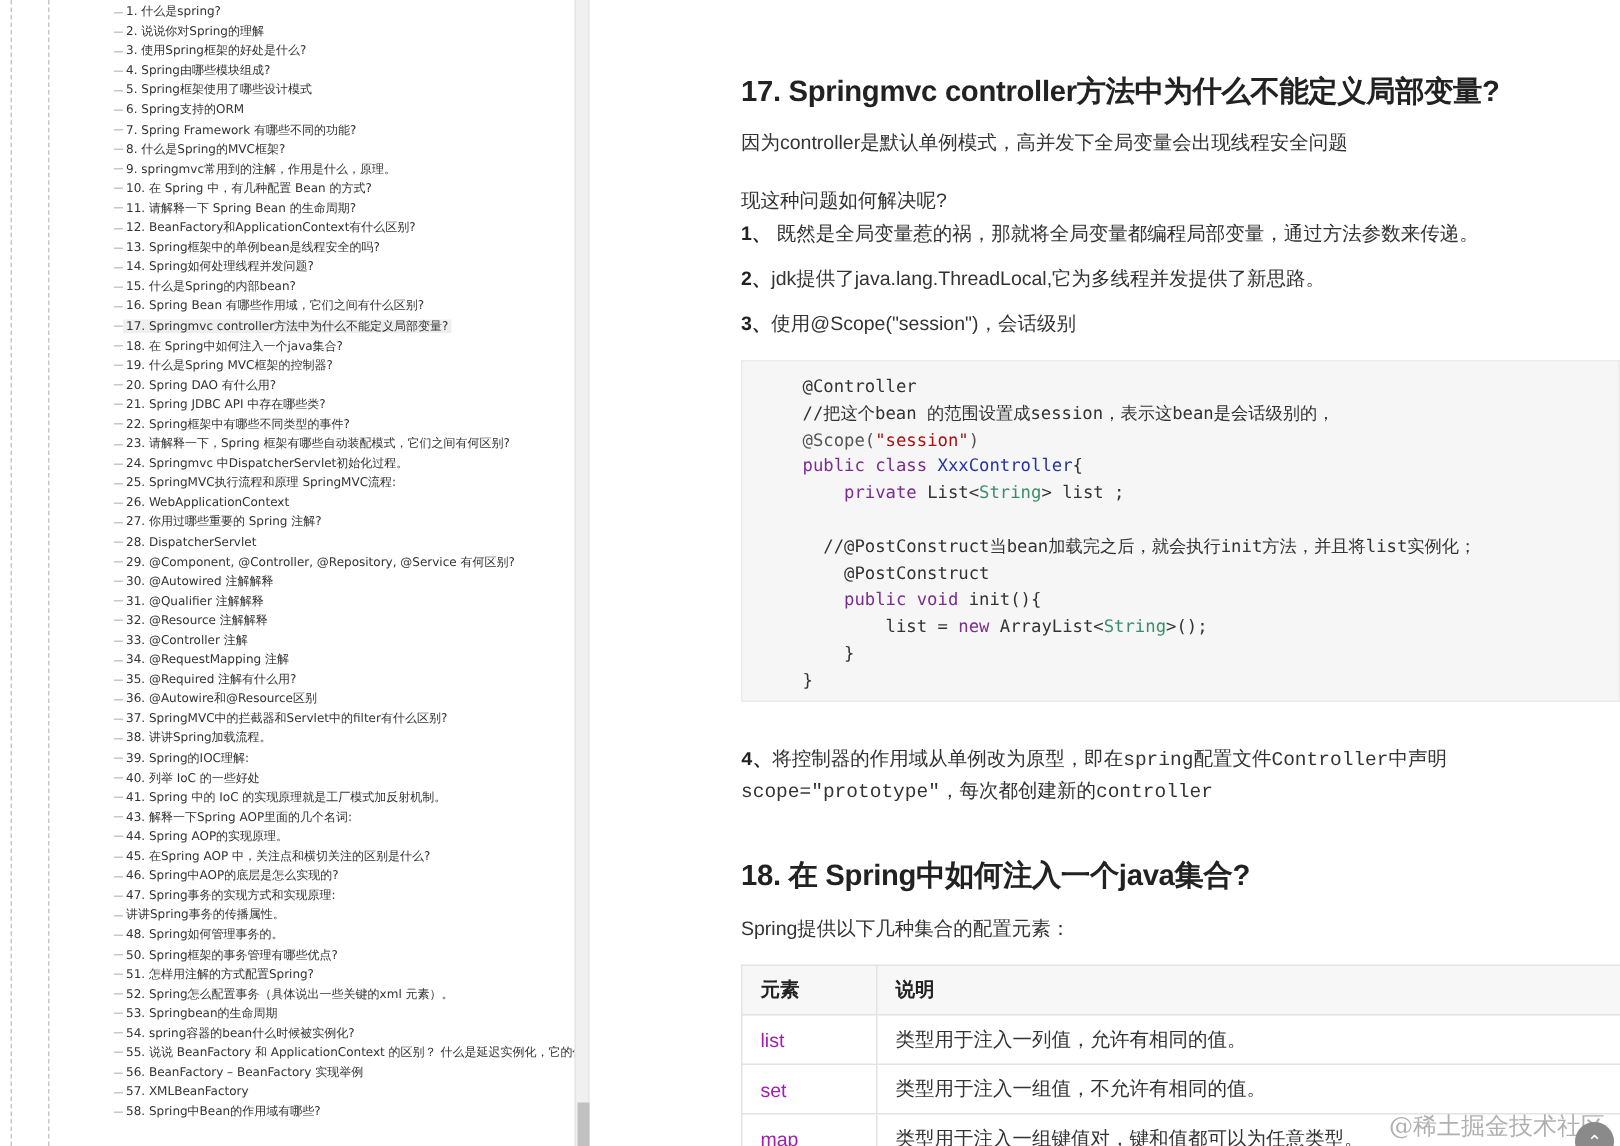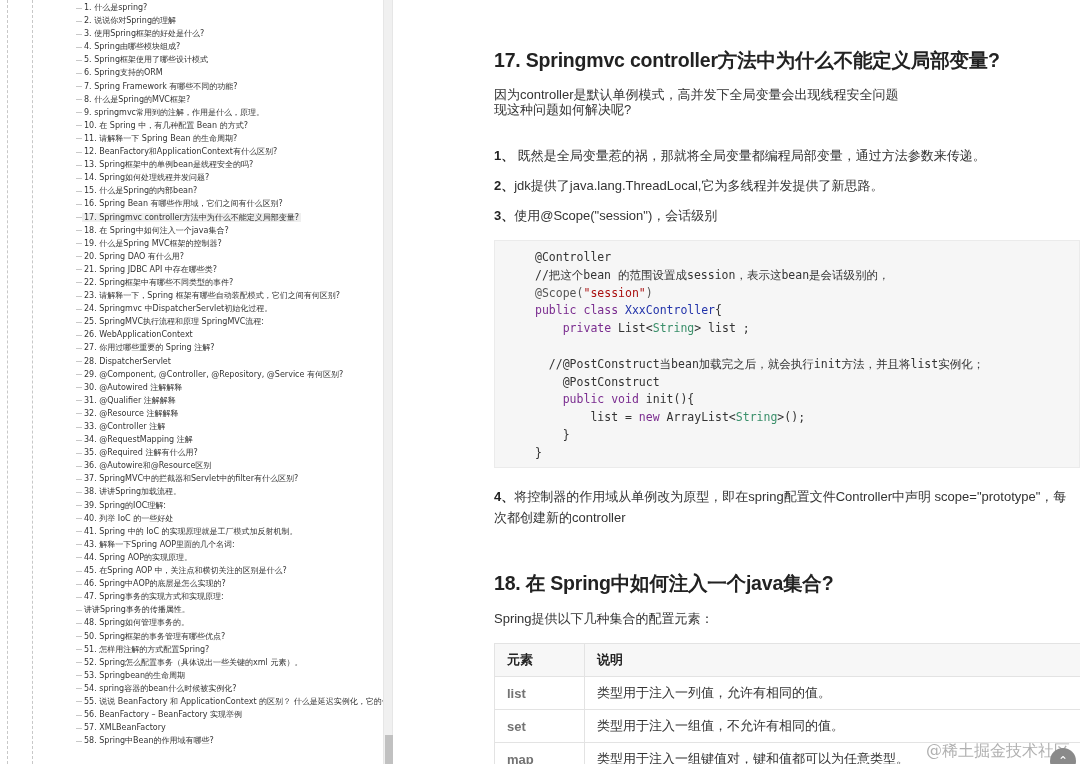--- a/index.html
+++ b/index.html
@@ -62,32 +62,32 @@
       padding: 8px 0 0 40px;
     }
     .code .ln { height: 17.8px; line-height: 17.8px; white-space: pre; color: #333; }
     .ann { color: #555; }
     .cmt { color: #b5793a; }
     .str { color: #a11; }
     .kw { color: #7a2c8f; }
     .cls { color: #2233aa; }
     .typ { color: #3a8f6a; }
 
-    .wrap-para { position: absolute; left: 0; top: 486px; width: 582px; font-family: Liberation Sans, sans-serif; font-size: 13px; line-height: 21px; color: #333; }
+    .wrap-para { position: absolute; left: 0; top: 496px; width: 582px; font-family: Liberation Mono, monospace; font-size: 13px; line-height: 21px; color: #333; }
     .wrap-para b { color: #222; }
 
     table.coll {
       position: absolute; left: 0; top: 643px; width: 590px; border-collapse: collapse;
       font-family: "Liberation Sans", sans-serif; font-size: 13px;
     }
     table.coll th, table.coll td {
       border: 1px solid #e3e3e3; height: 33px; padding: 0 12px; text-align: left; color: #333;
     }
     table.coll th { background: #f7f7f7; font-weight: bold; color: #222; }
-    table.coll td.k { font-weight: bold; color: #737373; width: 90px; }
+    table.coll td.k { font-weight: normal; color: #a21caf; width: 90px; }
     table.coll th.k { width: 90px; }
 
     .watermark {
       position: absolute; right: 10px; bottom: 2px; font-family: "DejaVu Serif", serif;
       font-size: 16px; color: rgba(150,150,150,0.75); white-space: nowrap;
     }
     .back-top {
       position: absolute; right: 4px; bottom: -10px; width: 26px; height: 26px; border-radius: 13px;
       background: #8a8a8a; color: #fff; text-align: center; line-height: 26px; font-size: 12px;
     }
@@ -160,21 +160,21 @@
 </div>
 
 <div class="scroll-track">
   <div class="scroll-thumb"></div>
 </div>
 
 <div class="content">
   <div class="article">
     <h2 class="h17">17. Springmvc controller方法中为什么不能定义局部变量?</h2>
     <p class="t" style="top:86px">因为controller是默认单例模式，高并发下全局变量会出现线程安全问题</p>
-    <p class="t" style="top:101px">现这种问题如何解决呢?</p>
+    <p class="t" style="top:125px">现这种问题如何解决呢?</p>
     <p class="t" style="top:147px"><b>1、</b><span> 既然是全局变量惹的祸，那就将全局变量都编程局部变量，通过方法参数来传递。</span></p>
     <p class="t" style="top:177px"><b>2、</b><span>jdk提供了java.lang.ThreadLocal,它为多线程并发提供了新思路。</span></p>
     <p class="t" style="top:207px"><b>3、</b><span>使用@Scope("session")，会话级别</span></p>
 
     <div class="code">
       <div class="ln ann">@Controller</div>
       <div class="ln cmt">//把这个bean 的范围设置成session，表示这bean是会话级别的，</div>
       <div class="ln"><span class="ann">@Scope(</span><span class="str">"session"</span><span class="ann">)</span></div>
       <div class="ln"><span class="kw">public class </span><span class="cls">XxxController</span><span>{</span></div>
       <div class="ln"><span class="kw">    private </span><span>List&lt;</span><span class="typ">String</span><span>&gt; list ;</span></div>

